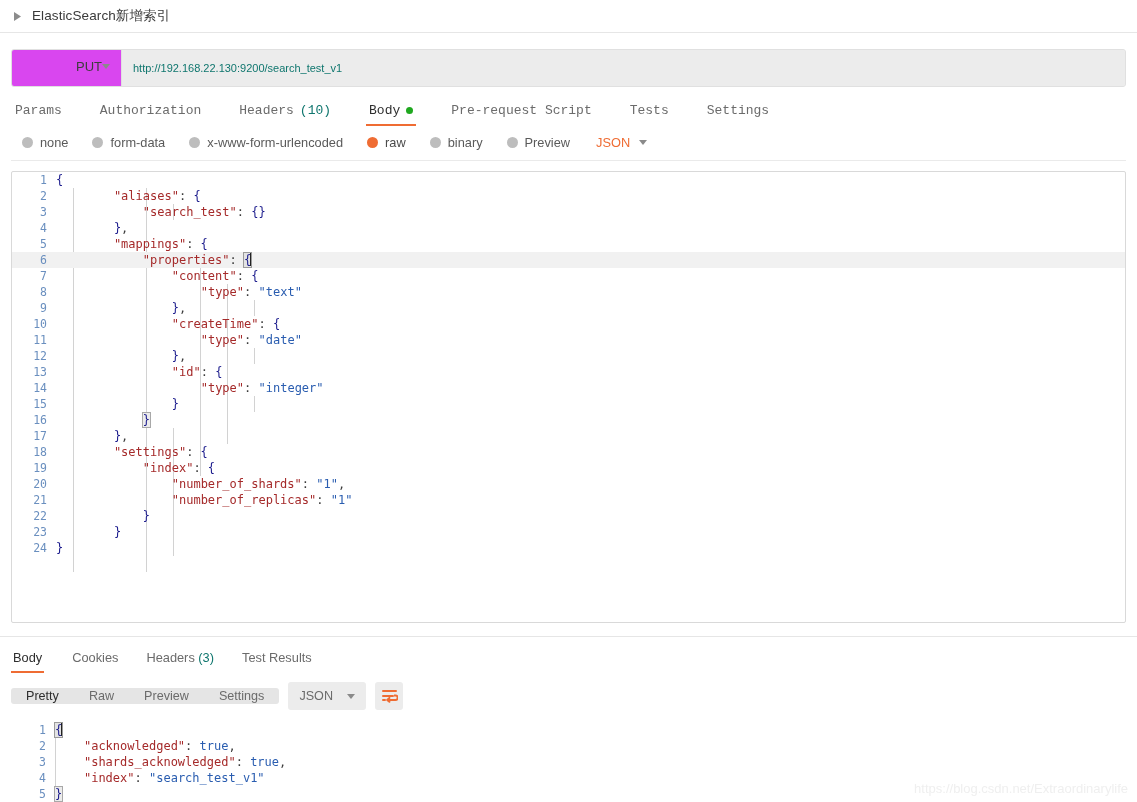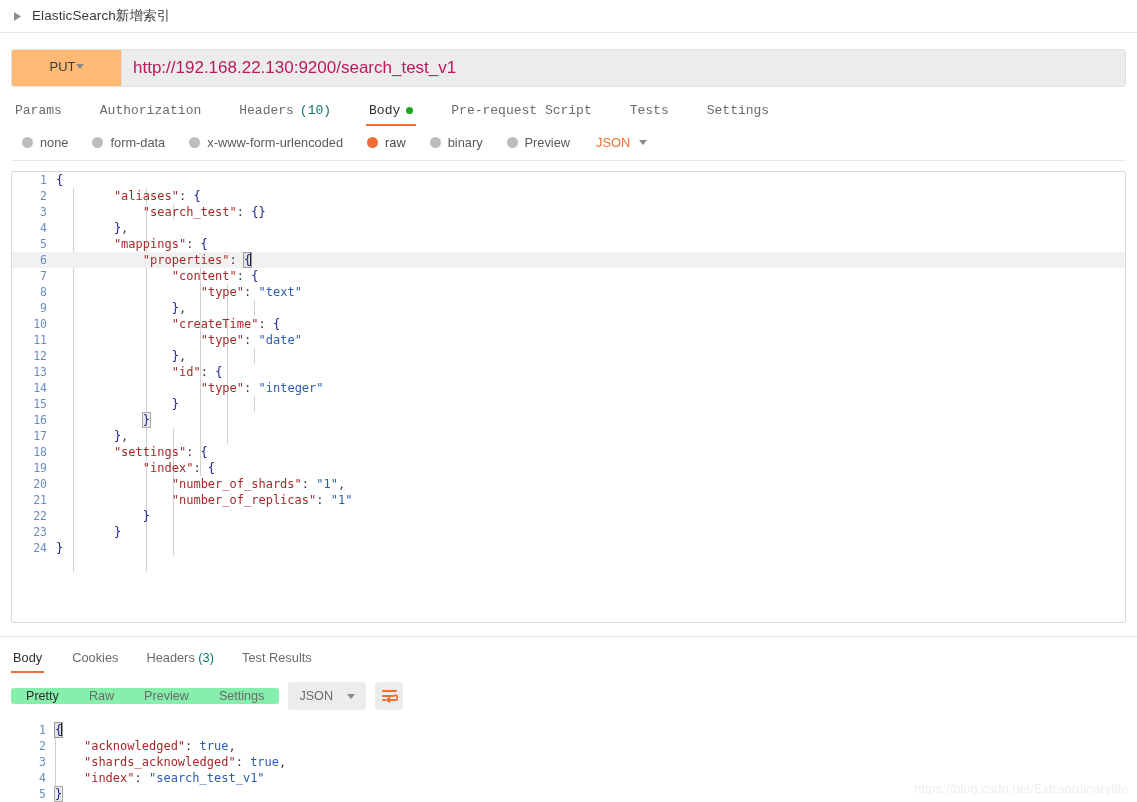--- a/index.html
+++ b/index.html
@@ -40,24 +40,24 @@
     height: 38px;
     display: flex;
     border: 1px solid #e0e0e0;
     border-radius: 3px;
     background: #ececec;
     overflow: hidden;
   }
   .method-select {
     width: 110px;
     flex: 0 0 110px;
-    background: #fdba74;
-    display: flex;
-    align-items: center;
-    justify-content: center;
+    background: #d946ef;
+    display: flex;
+    align-items: center;
+    justify-content: flex-end;
     padding: 0 11px 4px 11px;
     border-right: 1px solid #e0e0e0;
     cursor: pointer;
   }
   .method-label {
     font-size: 13px;
     color: #3d3d3d;
   }
   .caret {
     width: 0; height: 0;
@@ -67,22 +67,22 @@
   }
   .url-box {
     flex: 1 1 auto;
     background: #ececec;
     display: flex;
     align-items: center;
     padding-left: 11px;
     cursor: text;
   }
   .url-text {
-    font-size: 17px;
-    color: #be185d;
+    font-size: 11px;
+    color: #0f766e;
   }
 
   
   .req-tabs {
     display: flex;
     align-items: flex-end;
     margin: 11px 11px 0 11px;
     height: 28px;
     gap: 0;
   }
@@ -256,21 +256,21 @@
   .resp-toolbar {
     display: flex;
     align-items: center;
     gap: 9px;
     padding: 0 11px;
     margin-top: 9px;
     height: 28px;
   }
   .seg-group {
     display: flex;
-    background: #86efac;
+    background: #e5e5e5;
     border-radius: 3px;
     height: 16px;
     align-items: stretch;
   }
   .seg {
     display: flex; align-items: center;
     padding: 0 15px;
     font-size: 12.6px;
     color: #6b6b6b;
     cursor: pointer;

